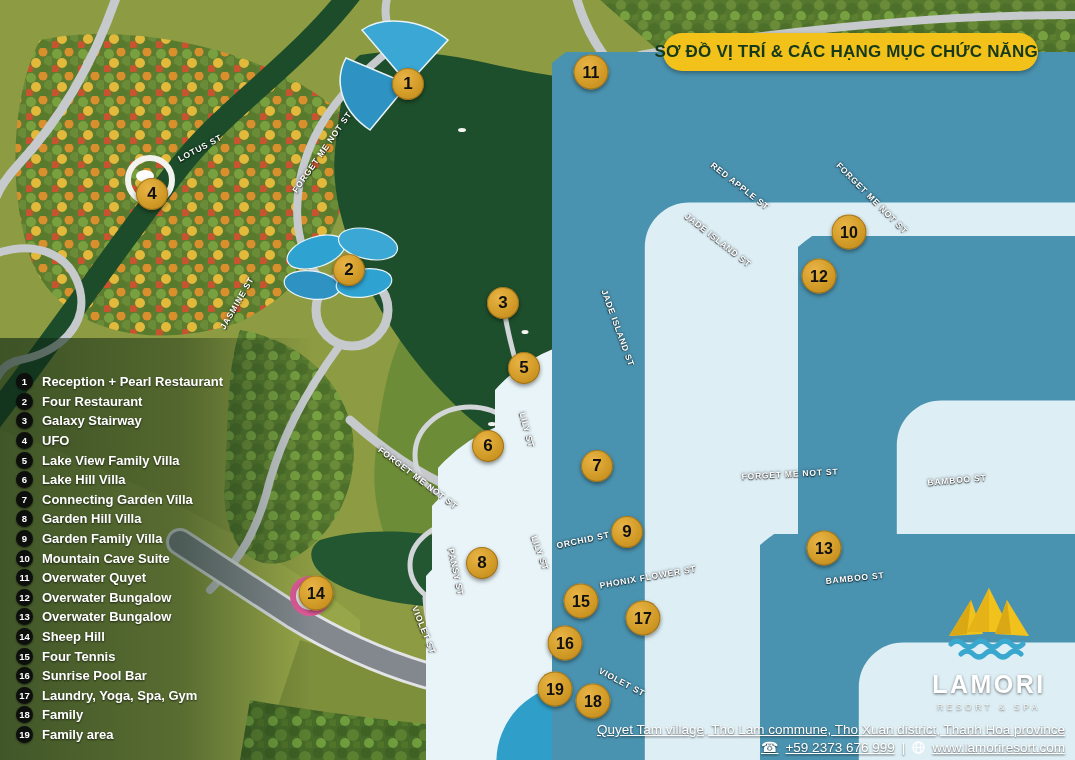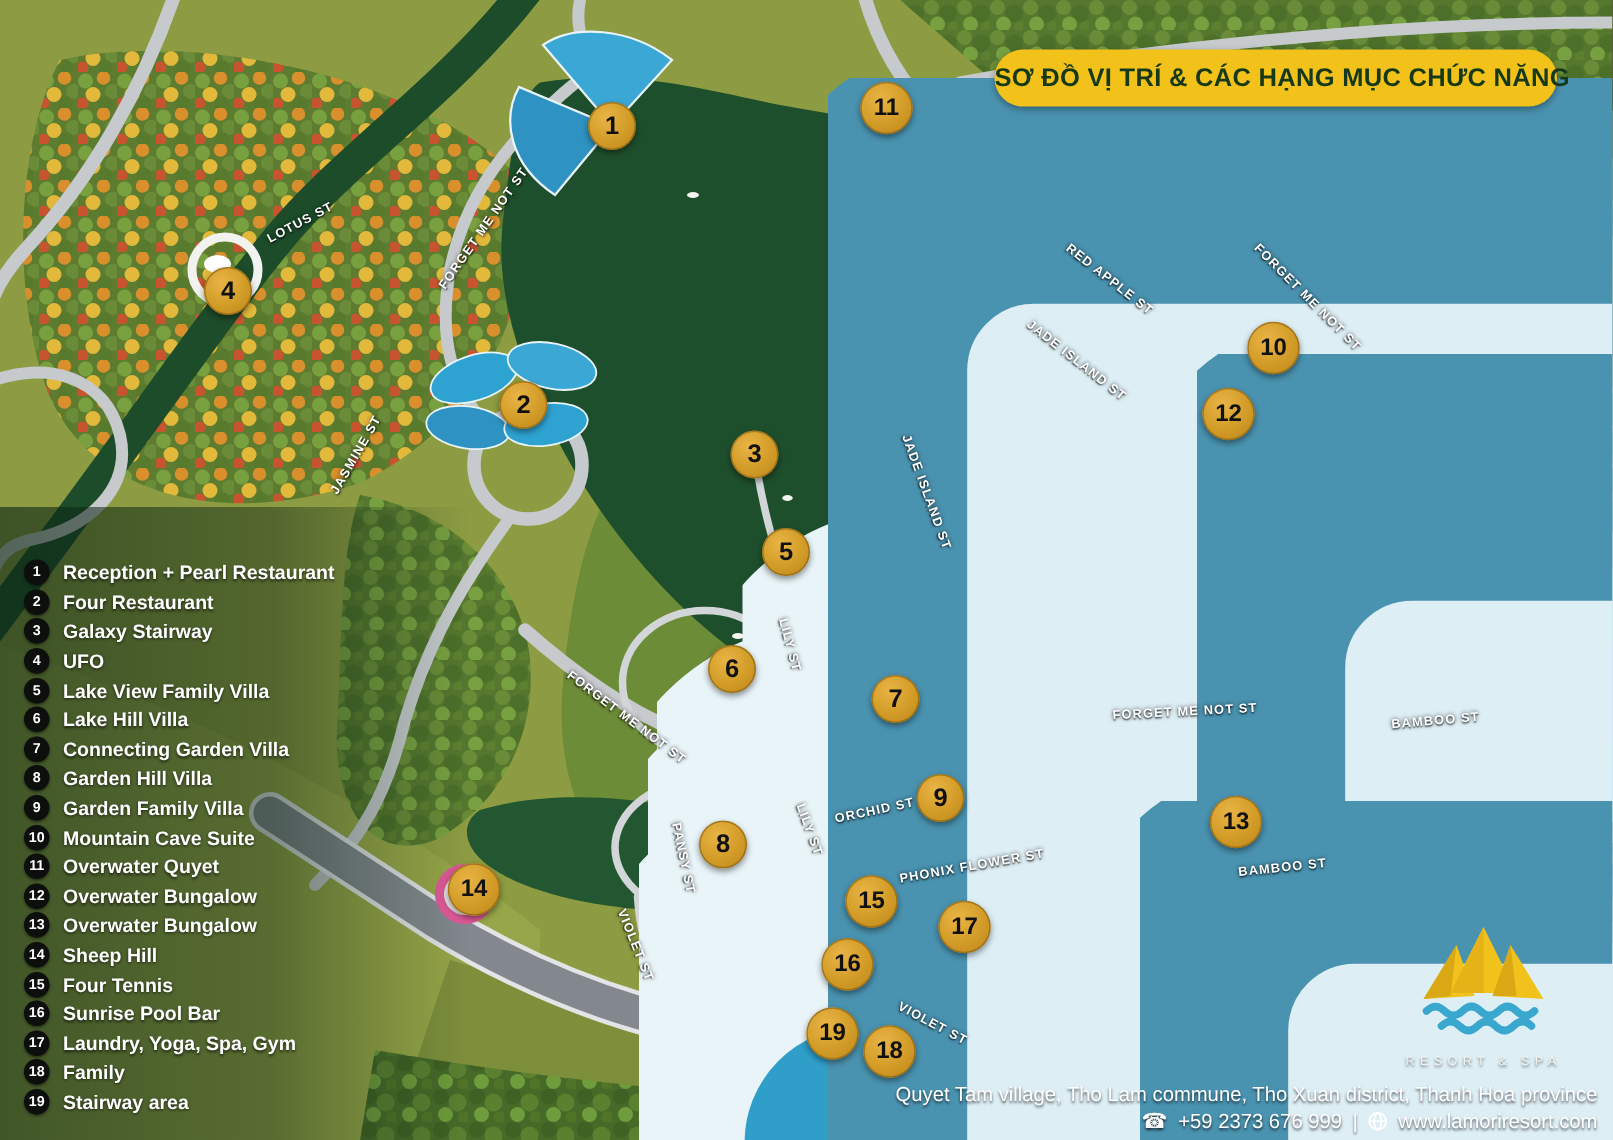--- a/index.html
+++ b/index.html
@@ -22,21 +22,21 @@
     font-size:9.5px;font-weight:bold;display:flex;align-items:center;justify-content:center;
     flex:0 0 17px;box-shadow:0 1px 2px rgba(0,0,0,.5);
   }
   .legend-label{
     margin-left:9px;color:#fff;font-size:13px;font-weight:bold;white-space:nowrap;
     text-shadow:0 1px 2px rgba(0,0,0,.65);
   }
   
   .banner{
     position:absolute;left:663px;top:33px;width:375px;height:38px;
-    background:#f2c21b;border-radius:19px;display:flex;align-items:center;justify-content:flex-start;
+    background:#f2c21b;border-radius:19px;display:flex;align-items:center;justify-content:flex-end;
     box-shadow:0 2px 5px rgba(0,0,0,.35);
   }
   .banner span{color:#16391a;font-weight:bold;font-size:17px;letter-spacing:.2px;white-space:nowrap;}
   
   .marker{
     position:absolute;border-radius:50%;
     background:radial-gradient(circle at 38% 32%,#e8b445 0%,#d29b27 55%,#b9841c 100%);
     color:#111;font-weight:bold;display:flex;align-items:center;justify-content:center;
     transform:translate(-50%,-50%);box-shadow:0 2px 4px rgba(0,0,0,.45), inset 0 0 0 1px rgba(120,84,14,.55);
     cursor:pointer;
@@ -49,21 +49,21 @@
     white-space:nowrap;text-shadow:0 0 3px rgba(0,0,0,.75), 0 1px 1px rgba(0,0,0,.6);
     pointer-events:none;
   }
   
   .logo{position:absolute;right:16px;bottom:48px;width:140px;text-align:center;}
   .logo-name{color:#fff;font-size:25px;font-weight:bold;letter-spacing:2.5px;
     text-shadow:0 1px 3px rgba(0,0,0,.55);margin-top:2px;}
   .logo-tag{color:#f2f5ef;font-size:8.5px;letter-spacing:3.5px;margin-top:3px;
     text-shadow:0 1px 2px rgba(0,0,0,.55);}
   
-  .footer{position:absolute;right:10px;bottom:5px;text-align:right;color:#fff;}
+  .footer{position:absolute;right:10px;bottom:5px;text-align:right;color:#fff;text-decoration:underline;}
   .footer .addr{font-size:13.5px;text-shadow:0 1px 2px rgba(0,0,0,.7);}
   .footer .contact{display:flex;justify-content:flex-end;align-items:center;gap:7px;
     font-size:13.5px;margin-top:2px;text-shadow:0 1px 2px rgba(0,0,0,.7);}
   .footer .sep{opacity:.9;}
   .icon-phone{font-size:14px;}
   .icon-globe{display:inline-block;vertical-align:middle;}
 </style>
 </head>
 <body>
 
@@ -329,21 +329,21 @@
       <div class="legend-row">
         <span class="legend-num">17</span>
         <span class="legend-label">Laundry, Yoga, Spa, Gym</span>
       </div>
       <div class="legend-row">
         <span class="legend-num">18</span>
         <span class="legend-label">Family</span>
       </div>
       <div class="legend-row">
         <span class="legend-num">19</span>
-        <span class="legend-label">Stairway area</span>
+        <span class="legend-label">Family area</span>
       </div>
     </div>
 
   <div class="banner">
     <span>SƠ ĐỒ VỊ TRÍ &amp; CÁC HẠNG MỤC CHỨC NĂNG</span>
   </div>
 
   <div id="markers-layer">
       <div class="marker d1" style="left: 408px; top: 84px;">1</div>
       <div class="marker d1" style="left: 349px; top: 270px;">2</div>
@@ -391,20 +391,21 @@
     <svg width="104" height="80" viewBox="0 0 104 80">
       <polygon points="12,52 34,16 46,50" fill="#f2c21c"></polygon>
       <polygon points="12,52 34,16 30,50" fill="#d9a814"></polygon>
       <polygon points="30,48 52,4 74,48" fill="#f2c21c"></polygon>
       <polygon points="30,48 52,4 52,48" fill="#e5b318"></polygon>
       <polygon points="58,50 70,16 92,52" fill="#f2c21c"></polygon>
       <polygon points="58,50 70,16 74,50" fill="#d9a814"></polygon>
       <path d="M 14,60 q 6,-6 12,0 t 12,0 t 12,0 t 12,0 t 12,0 t 12,0" fill="none" stroke="#3aa7cf" stroke-width="5" stroke-linecap="round"></path>
       <path d="M 24,70 q 6,-6 12,0 t 12,0 t 12,0 t 12,0 t 12,0" fill="none" stroke="#3aa7cf" stroke-width="5" stroke-linecap="round"></path>
     </svg>
+    <div class="logo-name">LAMORI</div>
     <div class="logo-tag">RESORT &amp; SPA</div>
   </div>
 
   <div class="footer">
     <div class="addr">Quyet Tam village, Tho Lam commune, Tho Xuan district, Thanh Hoa province</div>
     <div class="contact">
       <span class="icon-phone">☎</span>
       <span>+59 2373 676 999</span>
       <span class="sep">|</span>
       <svg class="icon-globe" width="13" height="13" viewBox="0 0 14 14">

